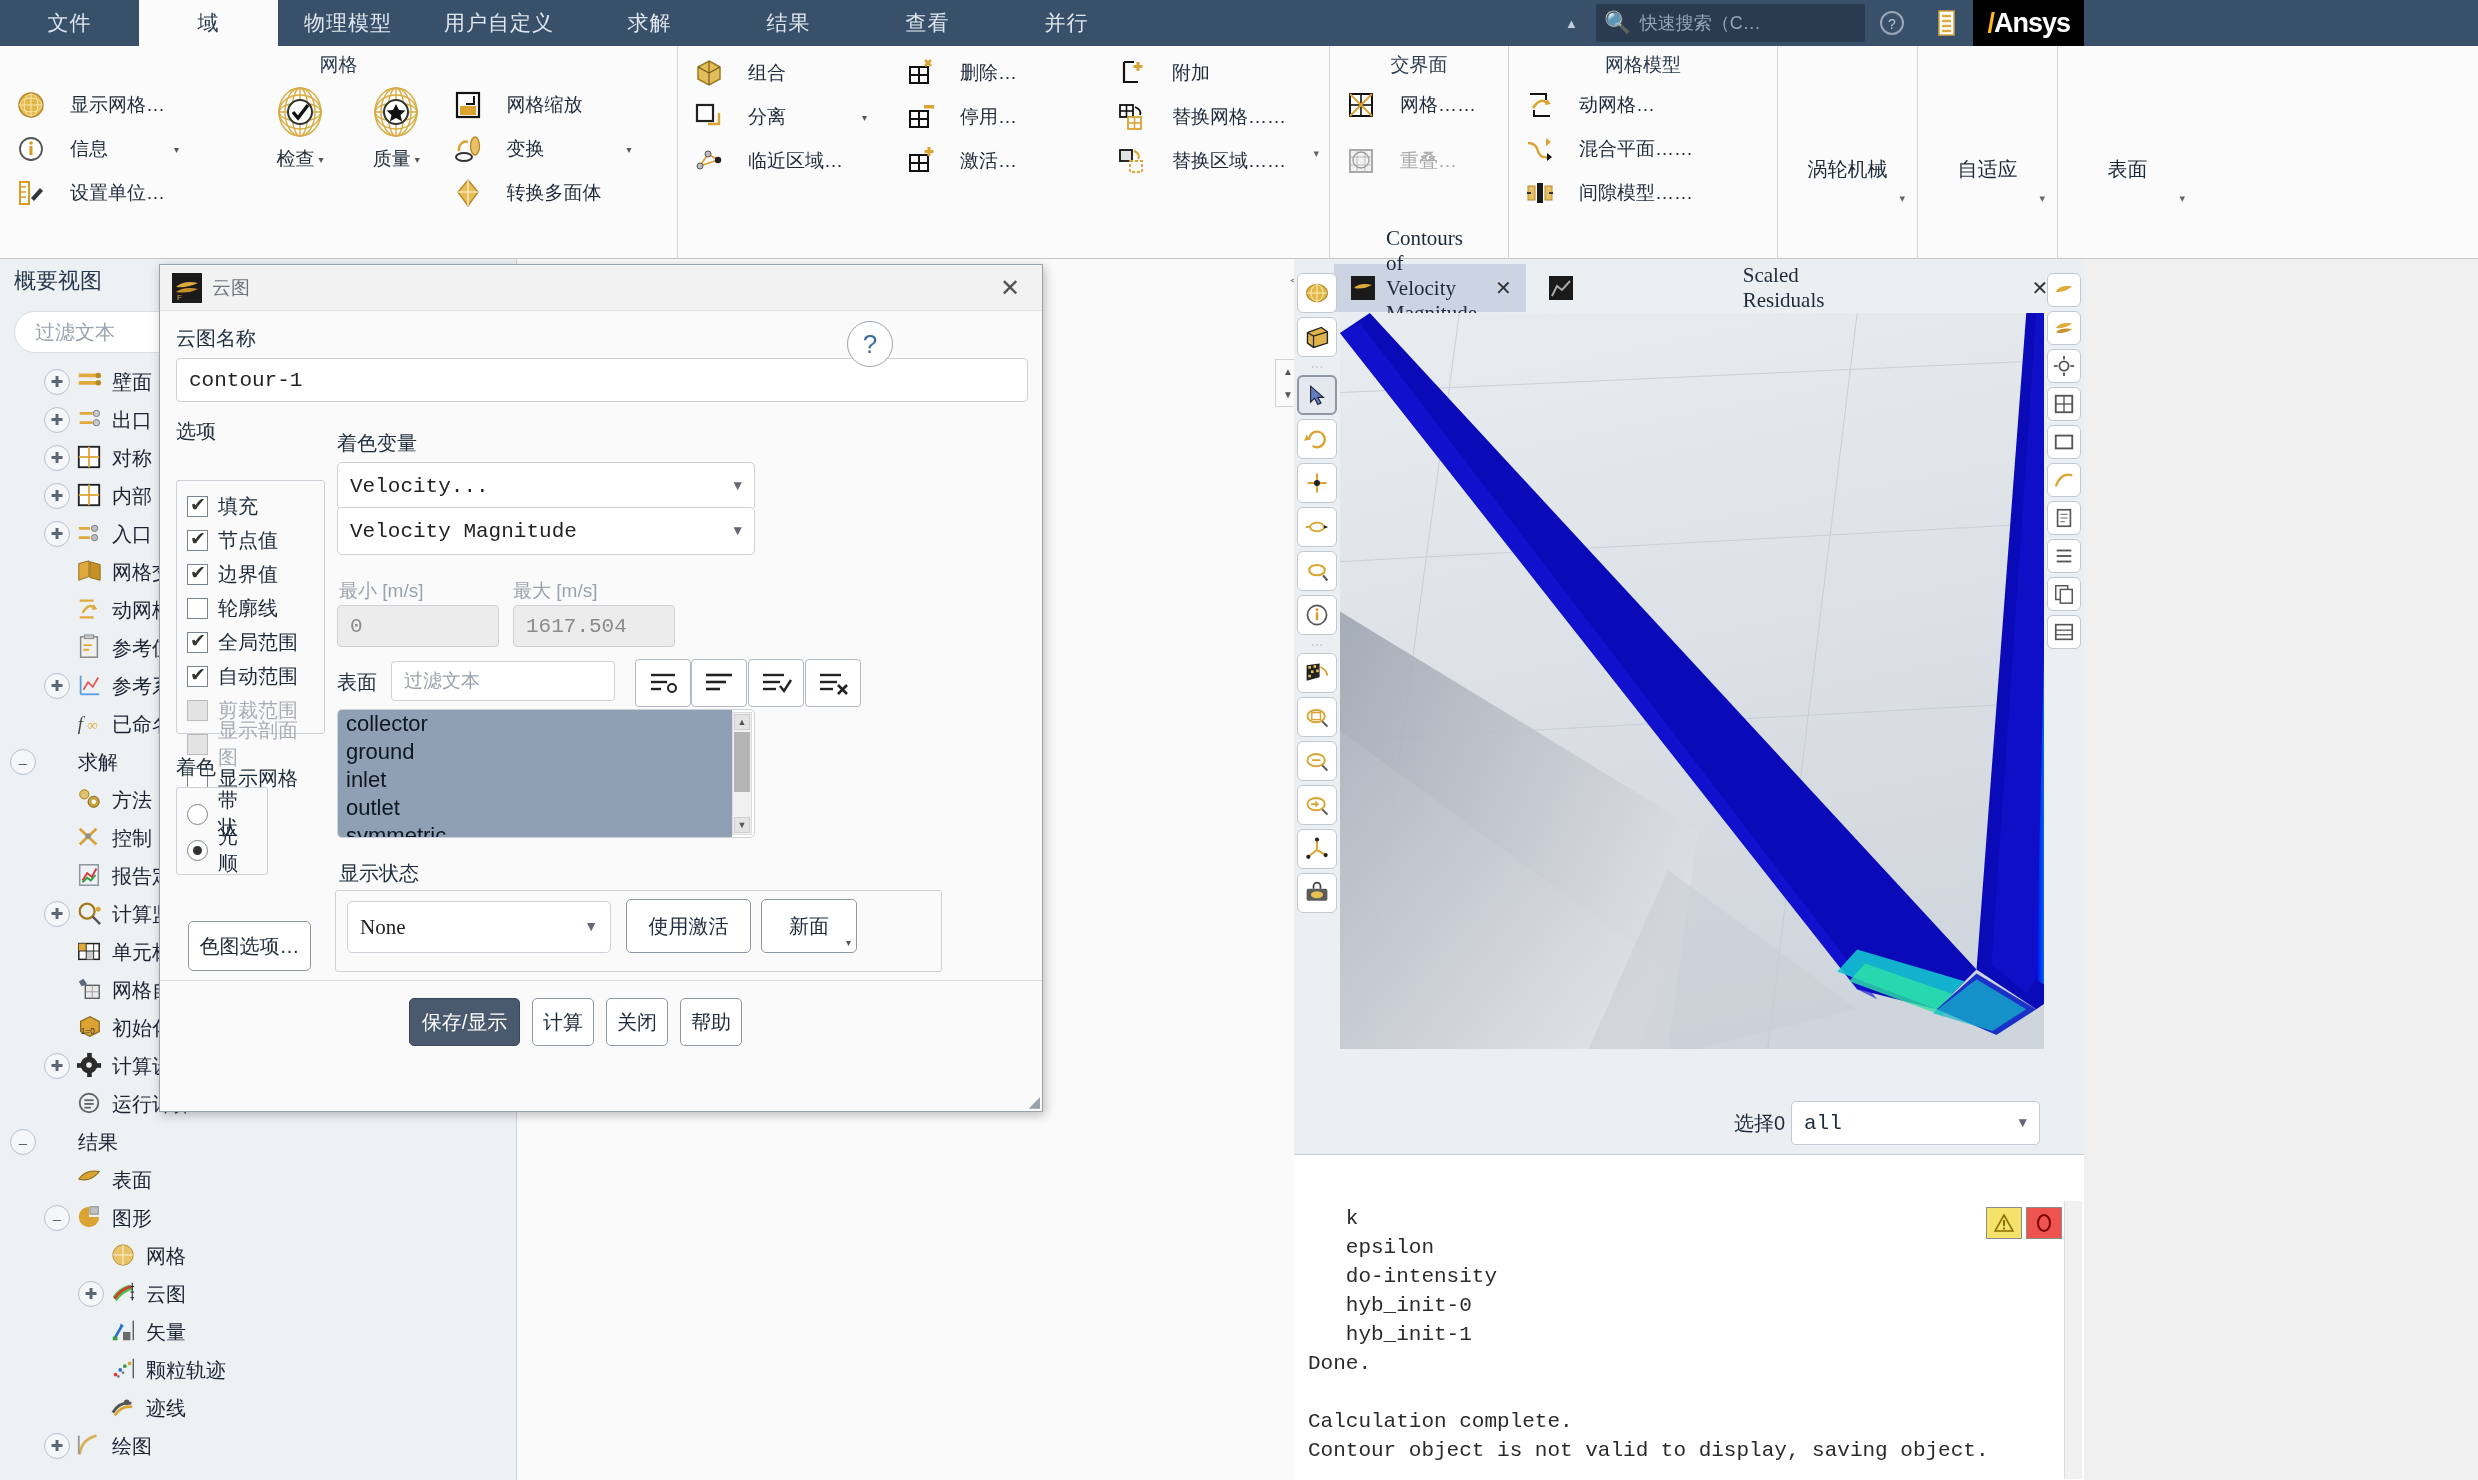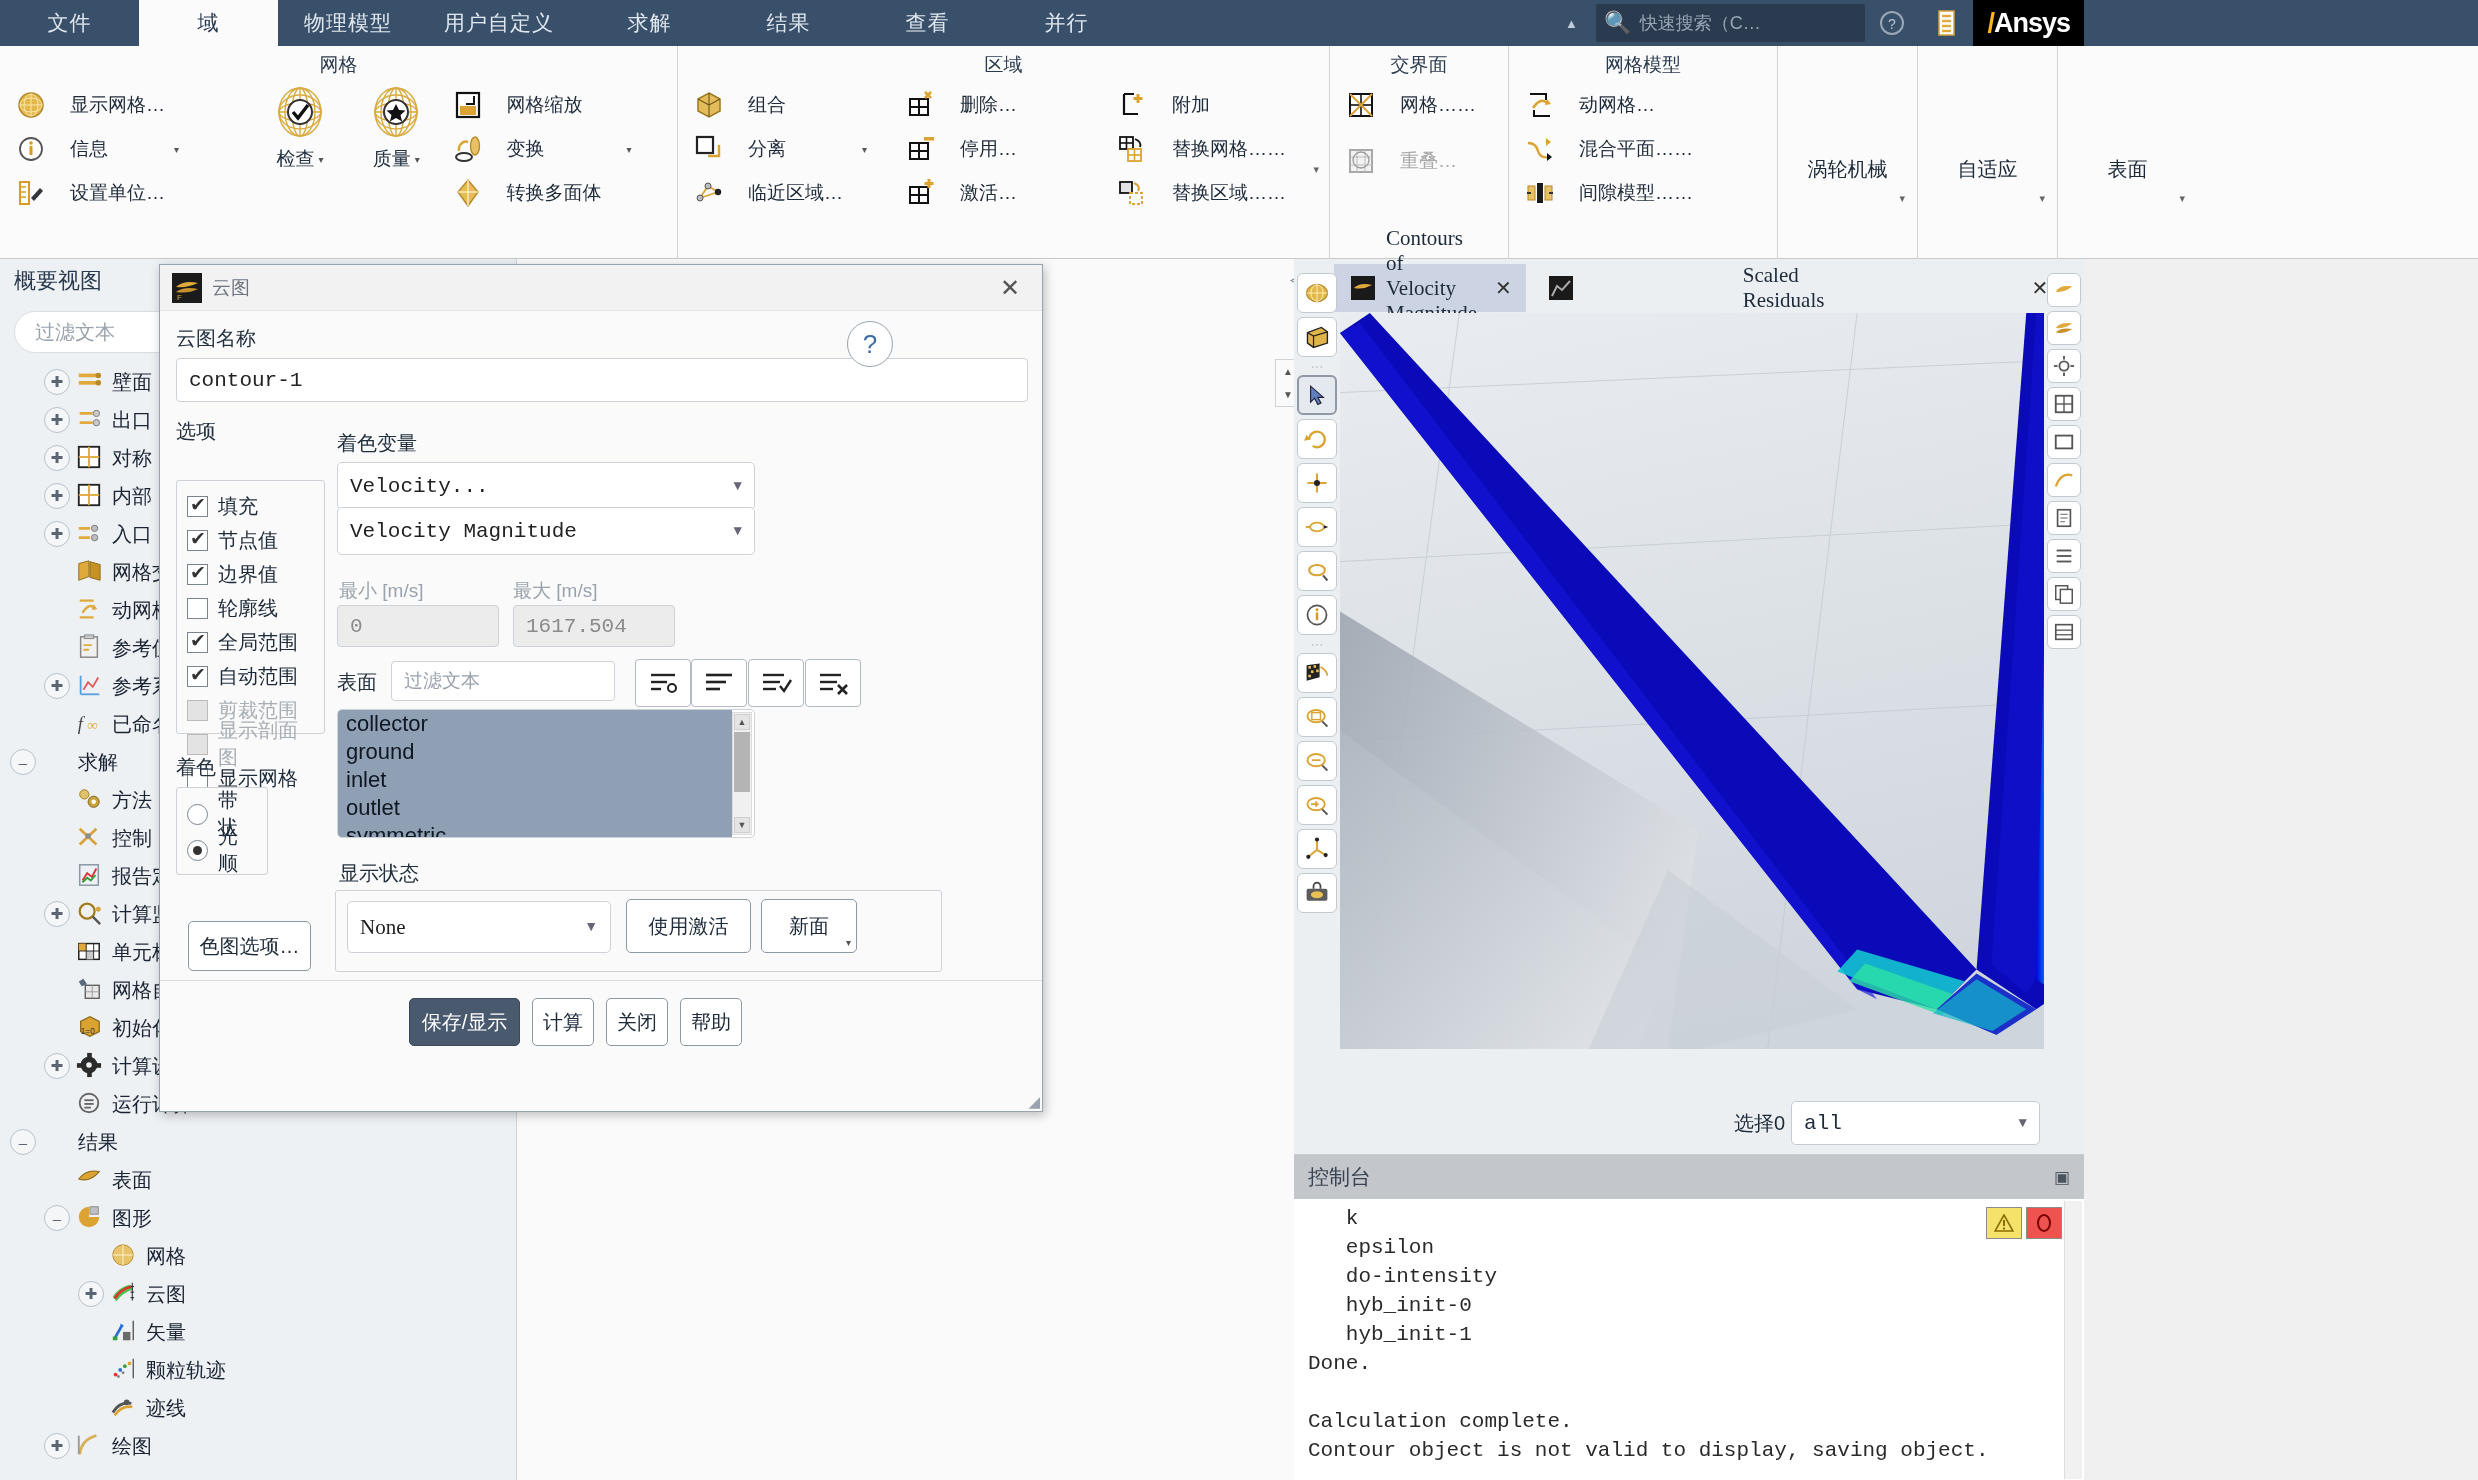--- a/index.html
+++ b/index.html
@@ -297,21 +297,20 @@
               <path d="M15 2 L15 28" stroke="#fff6d8" stroke-width="1.2"></path>
                 <path d="M5 14 L25 14" stroke="#fff6d8" stroke-width="1.2"></path>
             </svg>
             <span>转换多面体</span>
           </div>
         </div>
       </div>
     </div>
 
     <div class="rgroup" style="width:652px">
-      <div class="rgtitle">区域</div>
       <div class="rgbody">
         <div class="rcol" style="width:214px">
           <div class="ritem">
             <svg class="ic" viewBox="0 0 30 30">
               <path d="M15 3 L26 9 L26 21 L15 27 L4 21 L4 9 Z" fill="#e3bc5c" stroke="#9d7a22" stroke-width="1.5"></path>
               <path d="M15 3 L15 15 L4 9 M15 15 L26 9 M15 15 L15 27" fill="none" stroke="#6f5714" stroke-width="1.1"></path>
             </svg>
             <span>组合</span>
           </div>
           <div class="ritem">
@@ -1268,24 +1267,20 @@
     <div class="selbar">
       <span>选择0</span>
       <div class="selcombo">
         <span>all</span>
         <span style="margin-left:auto; font-size:14px; color:#667;">▼</span>
       </div>
     </div>
   </div>
 
   <div class="console">
-    <div class="con-title">
-      <span>控制台</span>
-      <span class="con-min">▣</span>
-    </div>
     <div class="con-body">   k
    epsilon
    do-intensity
    hyb_init-0
    hyb_init-1
 Done.
 
 Calculation complete.
 Contour object is not valid to display, saving object.</div>
     <div class="con-badges">

